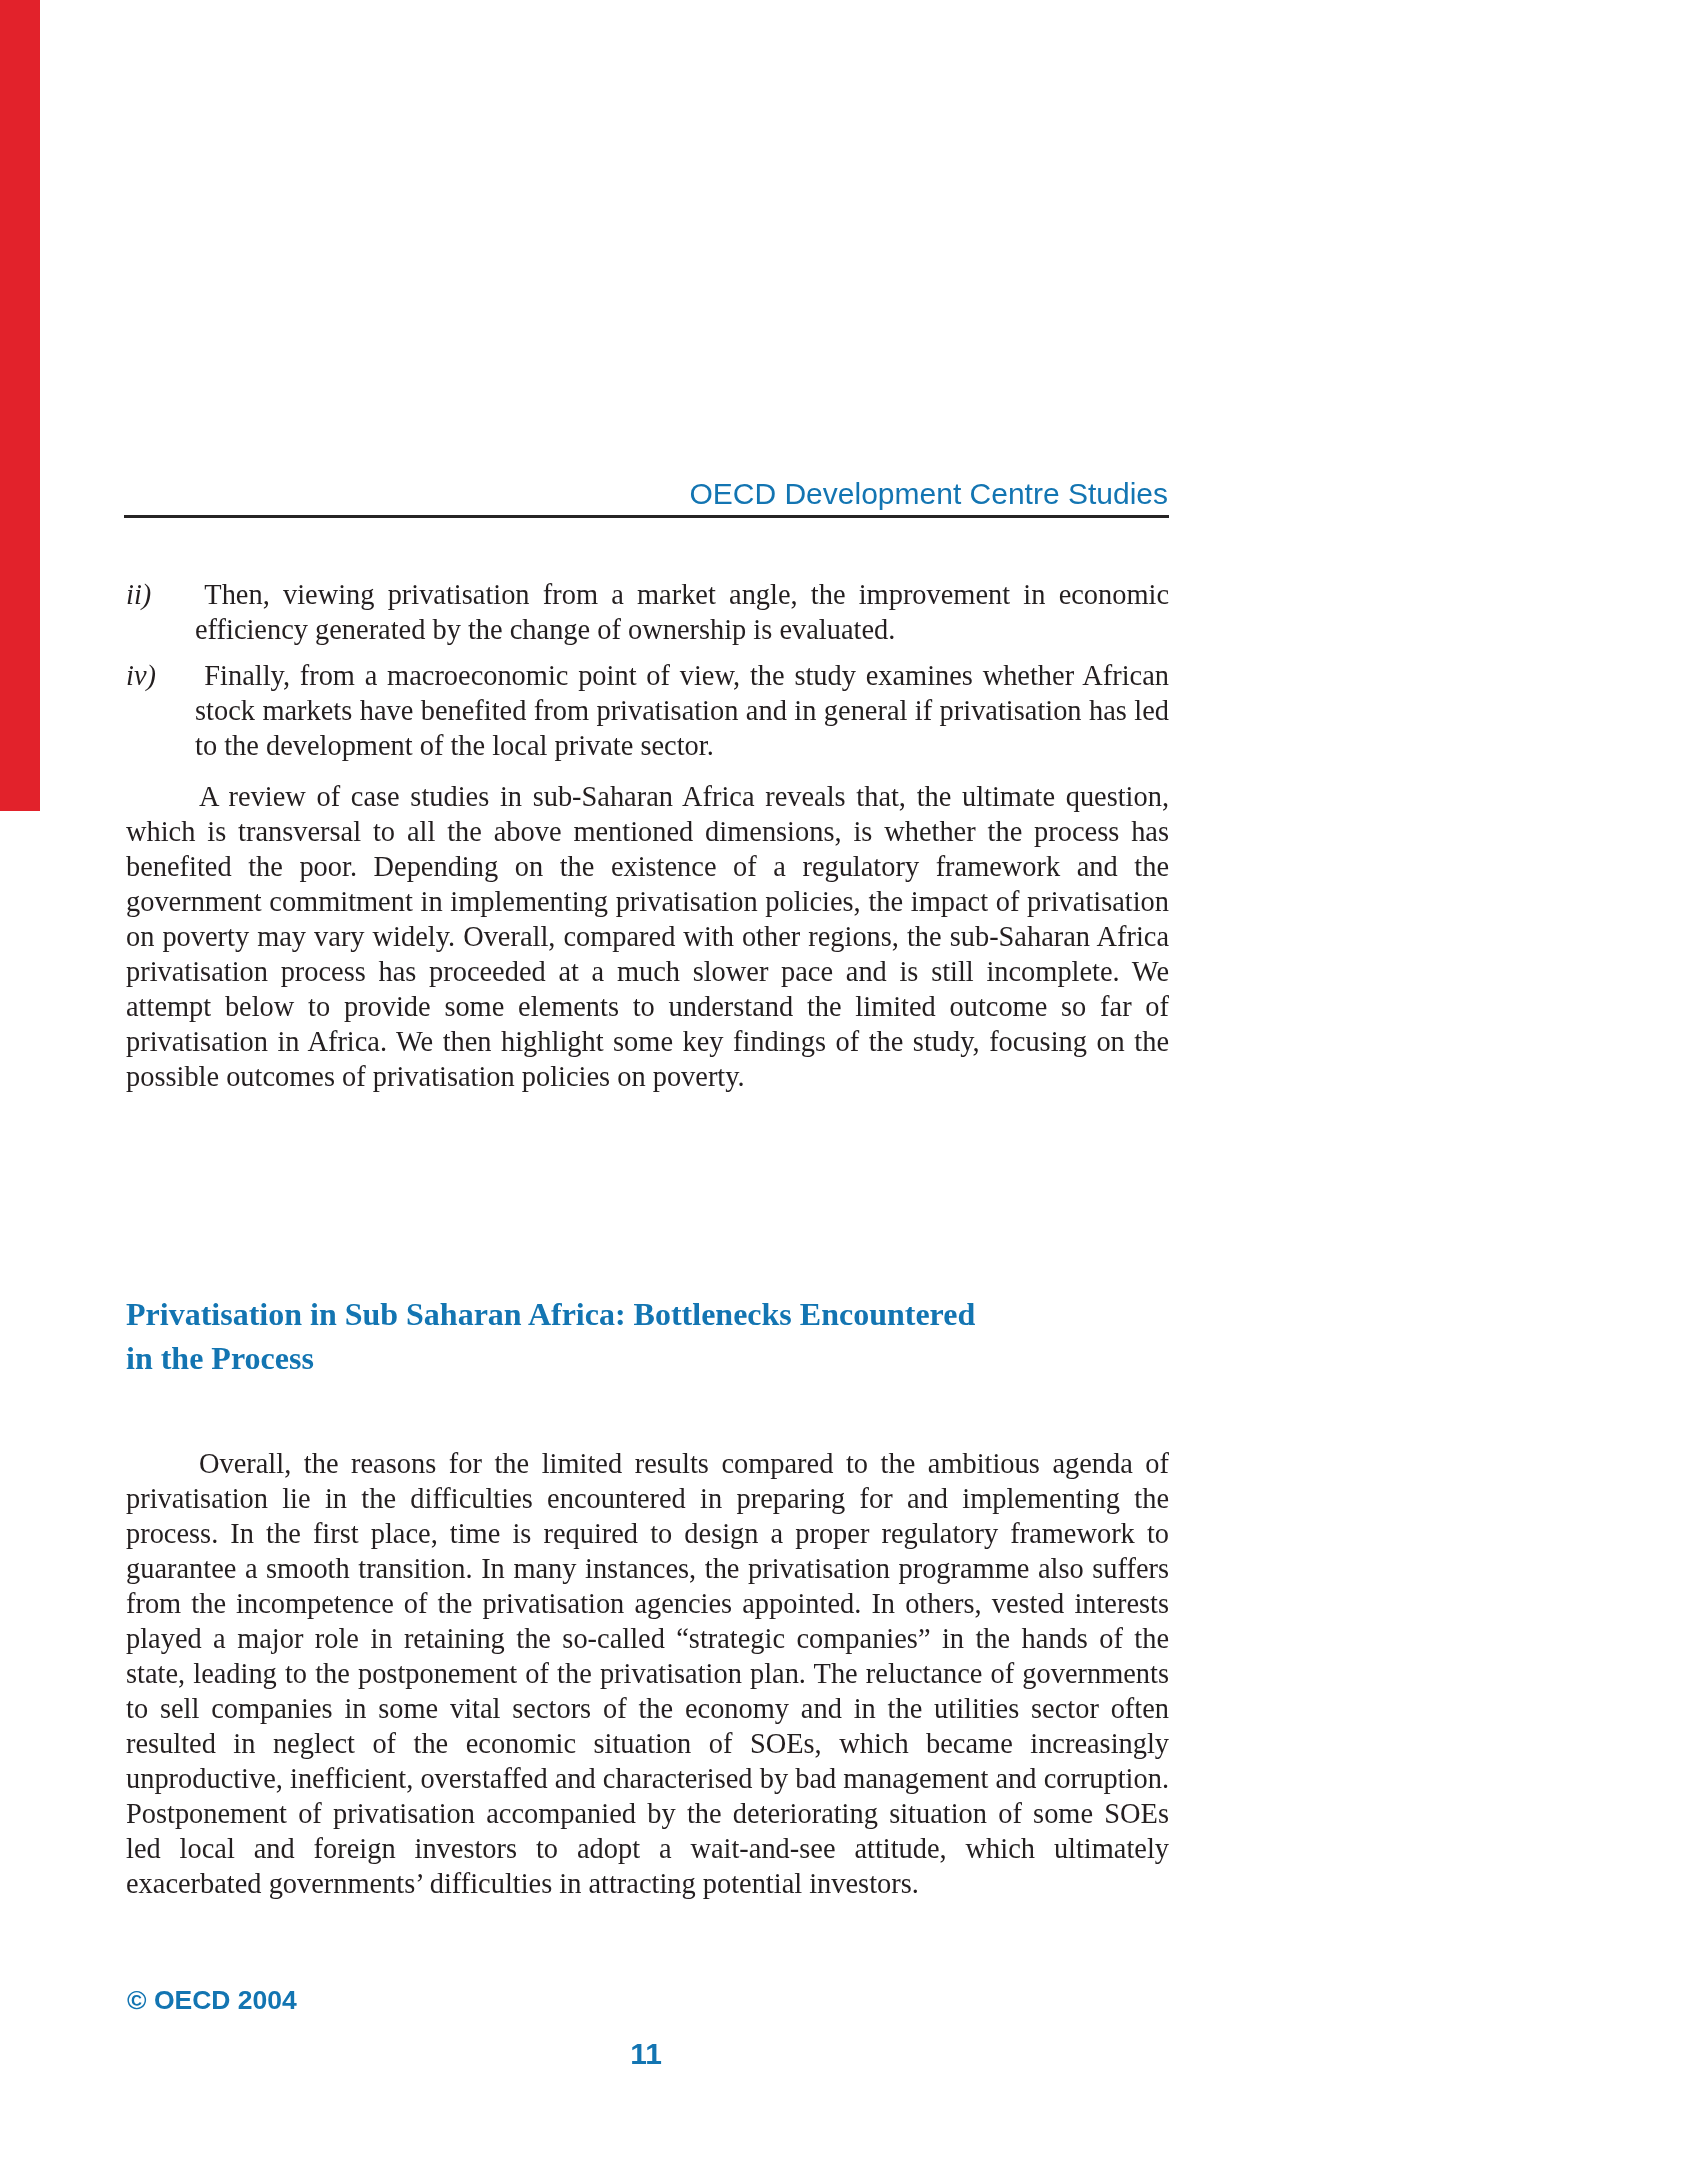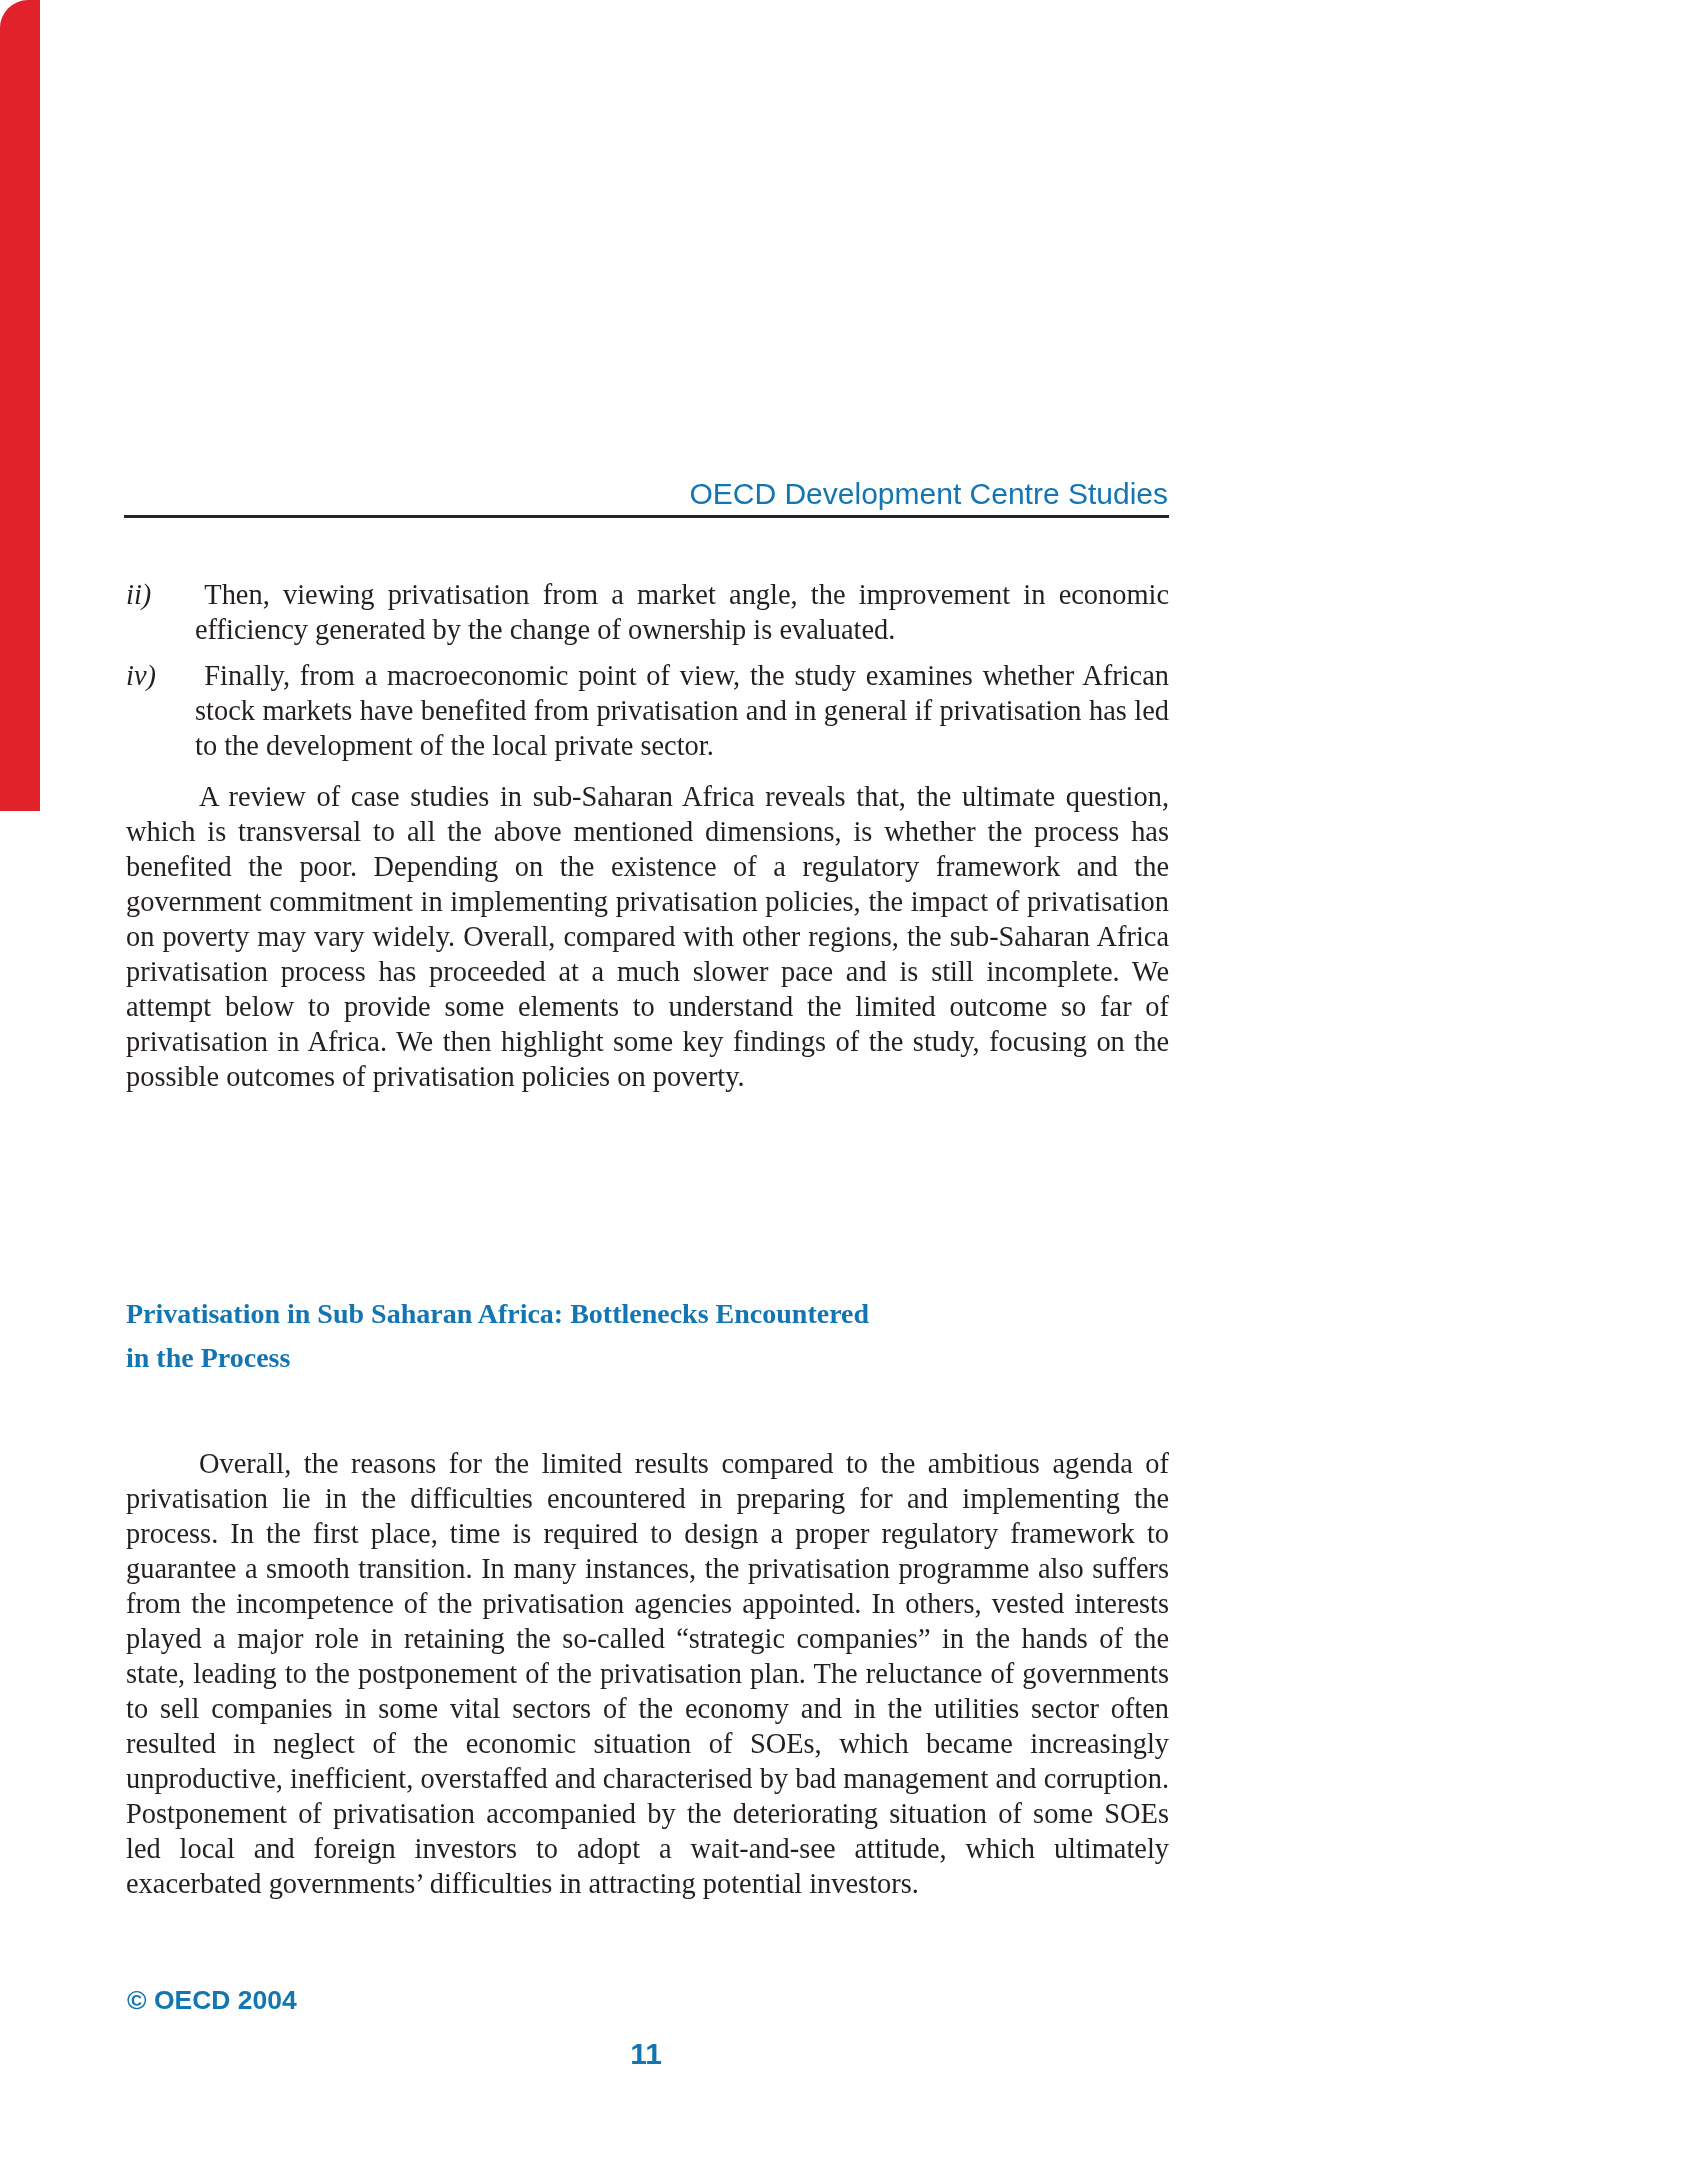--- a/index.html
+++ b/index.html
@@ -5,21 +5,20 @@
   html, body { margin: 0; padding: 0; background: #ffffff; }
 
   .page {
     position: relative;
     width: 1687px;
     height: 2183px;
     background: #ffffff;
     overflow: hidden;
     font-family: "Liberation Serif", serif;
     color: var(--body-text, #241f20);
-    border-radius: 28px;
   }
 
   .red-bar {
     position: absolute;
     left: 0; top: 0;
     width: 40px; height: 811px;
     background: var(--red-bar, #e2222b);
   }
 
   .header-title {
@@ -61,21 +60,21 @@
     font-style: italic;
   }
   .list-text { margin: 0; text-indent: 9.3px; }
 
   .body-para { margin: 16px 0 16px 0; text-indent: 73px; }
 
   .section-heading {
     position: absolute;
     left: 126px; top: 1292px;
     width: 1043px;
-    font-size: 28px;
+    font-size: 32px;
     font-weight: bold;
     line-height: 44px;
     color: var(--accent-blue, #1375b2);
     text-align: left;
   }
 
   .para-2 {
     position: absolute;
     left: 126px; top: 1446px;
     width: 1043px;

